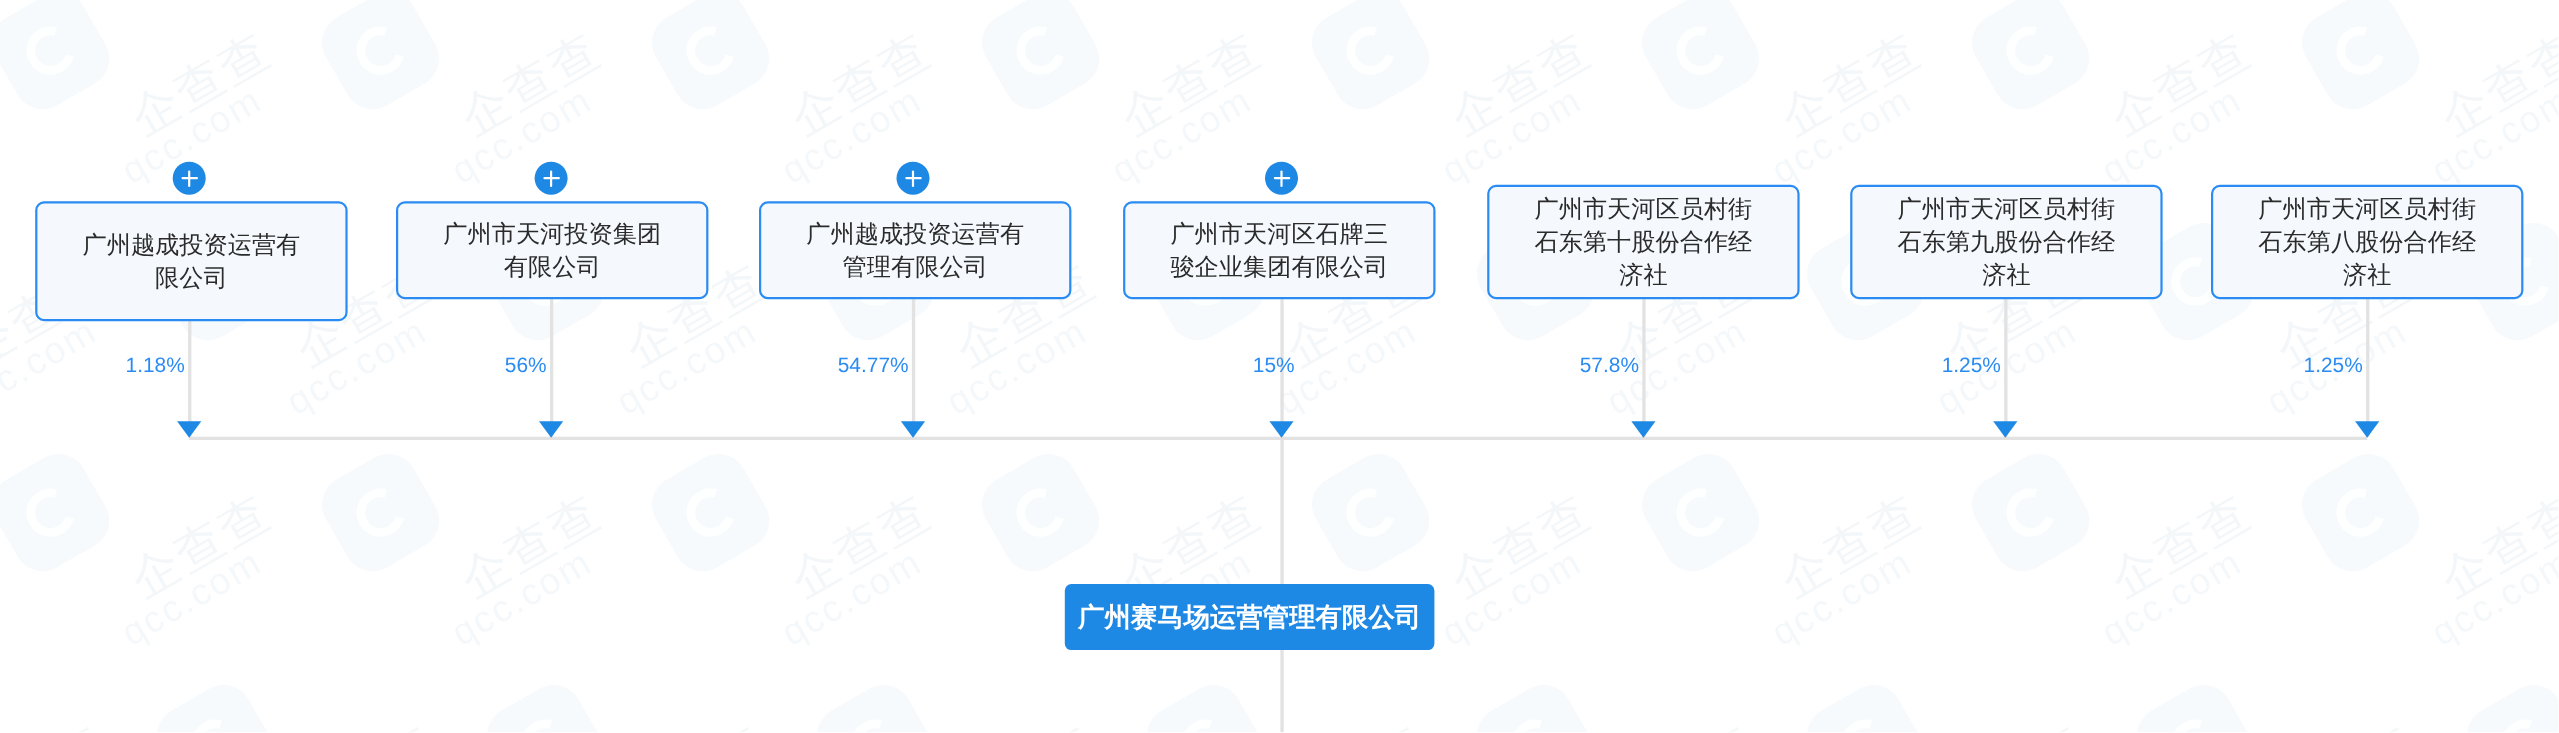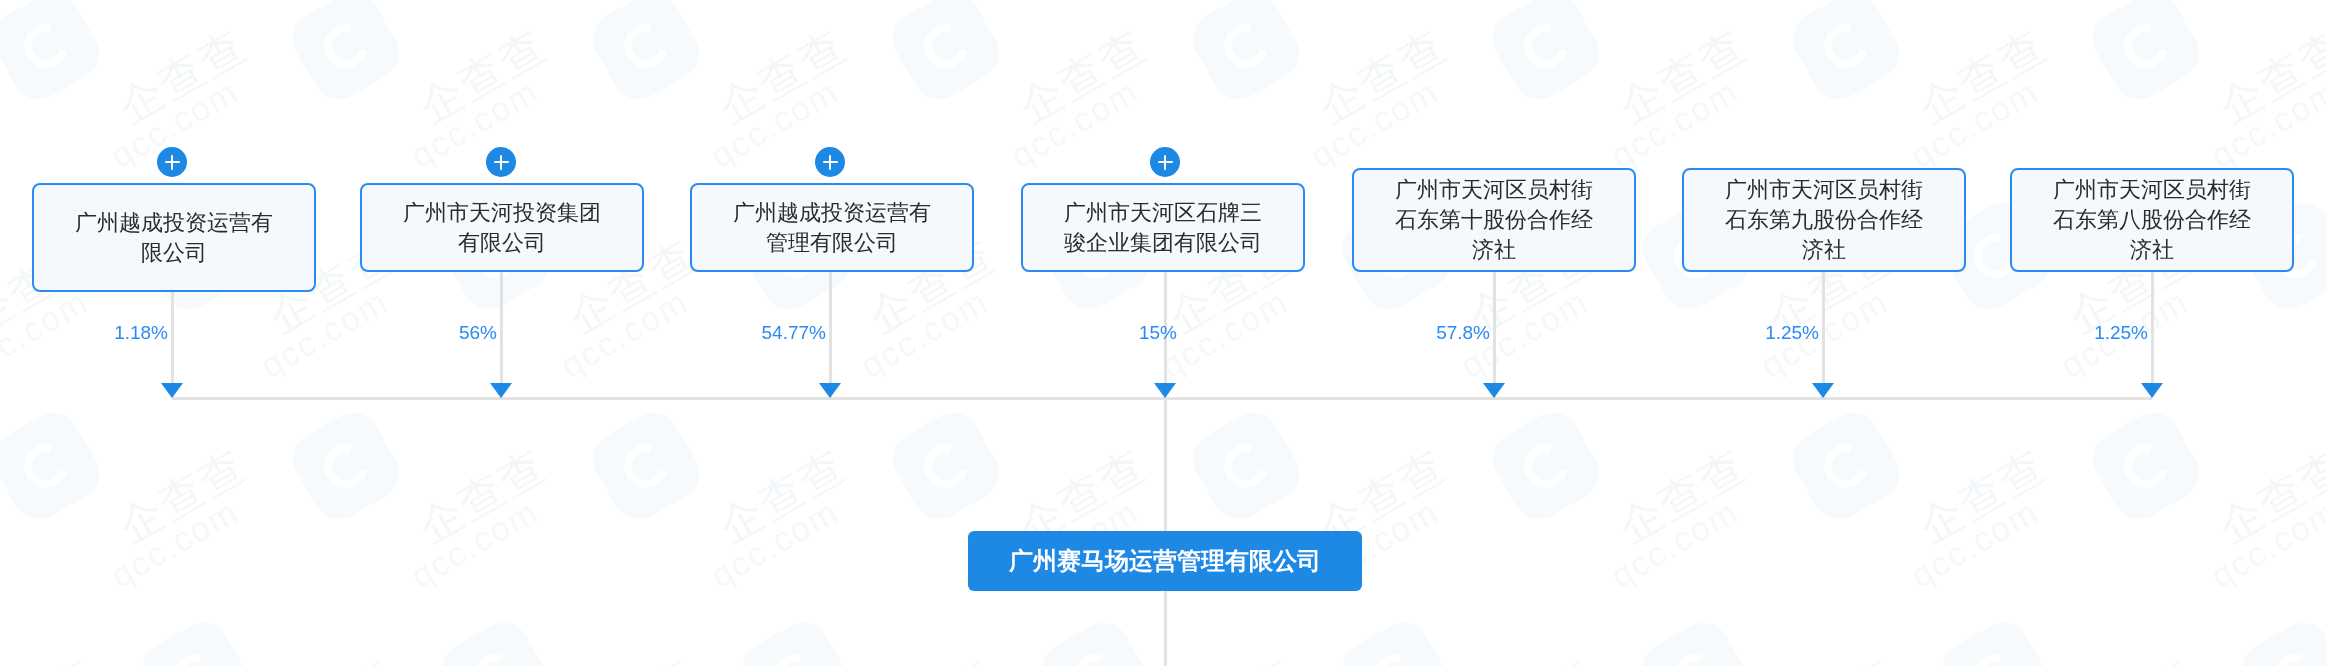--- a/index.html
+++ b/index.html
@@ -313,18 +313,18 @@
       <div class="node" style="left: 2010px; top: 168px; width: 284px; height: 104px;">
         <div class="node-label">广州市天河区员村街
 石东第八股份合作经
 济社</div>
       </div>
       <div class="vline" style="left: 2151px; top: 272px; height: 125px;"></div>
       <div class="pct" style="left: 2148px; top: 322px;">1.25%</div>
       <div class="arrow" style="left: 2141px; top: 383px;"></div>
       <div class="vline" style="left: 1164px; top: 397px; height: 134px;"></div>
       <div class="vline" style="left: 1164px; top: 591px; height: 75px;"></div>
-      <div class="root-node" style="left: 968px; top: 531px; width: 394px; height: 60px;">
+      <div class="root-node" style="left: 968px; top: 531px; width: 336px; height: 60px;">
         <div class="root-label">广州赛马场运营管理有限公司</div>
       </div>
     </div>
 
 </div>
 
 </body></html>

